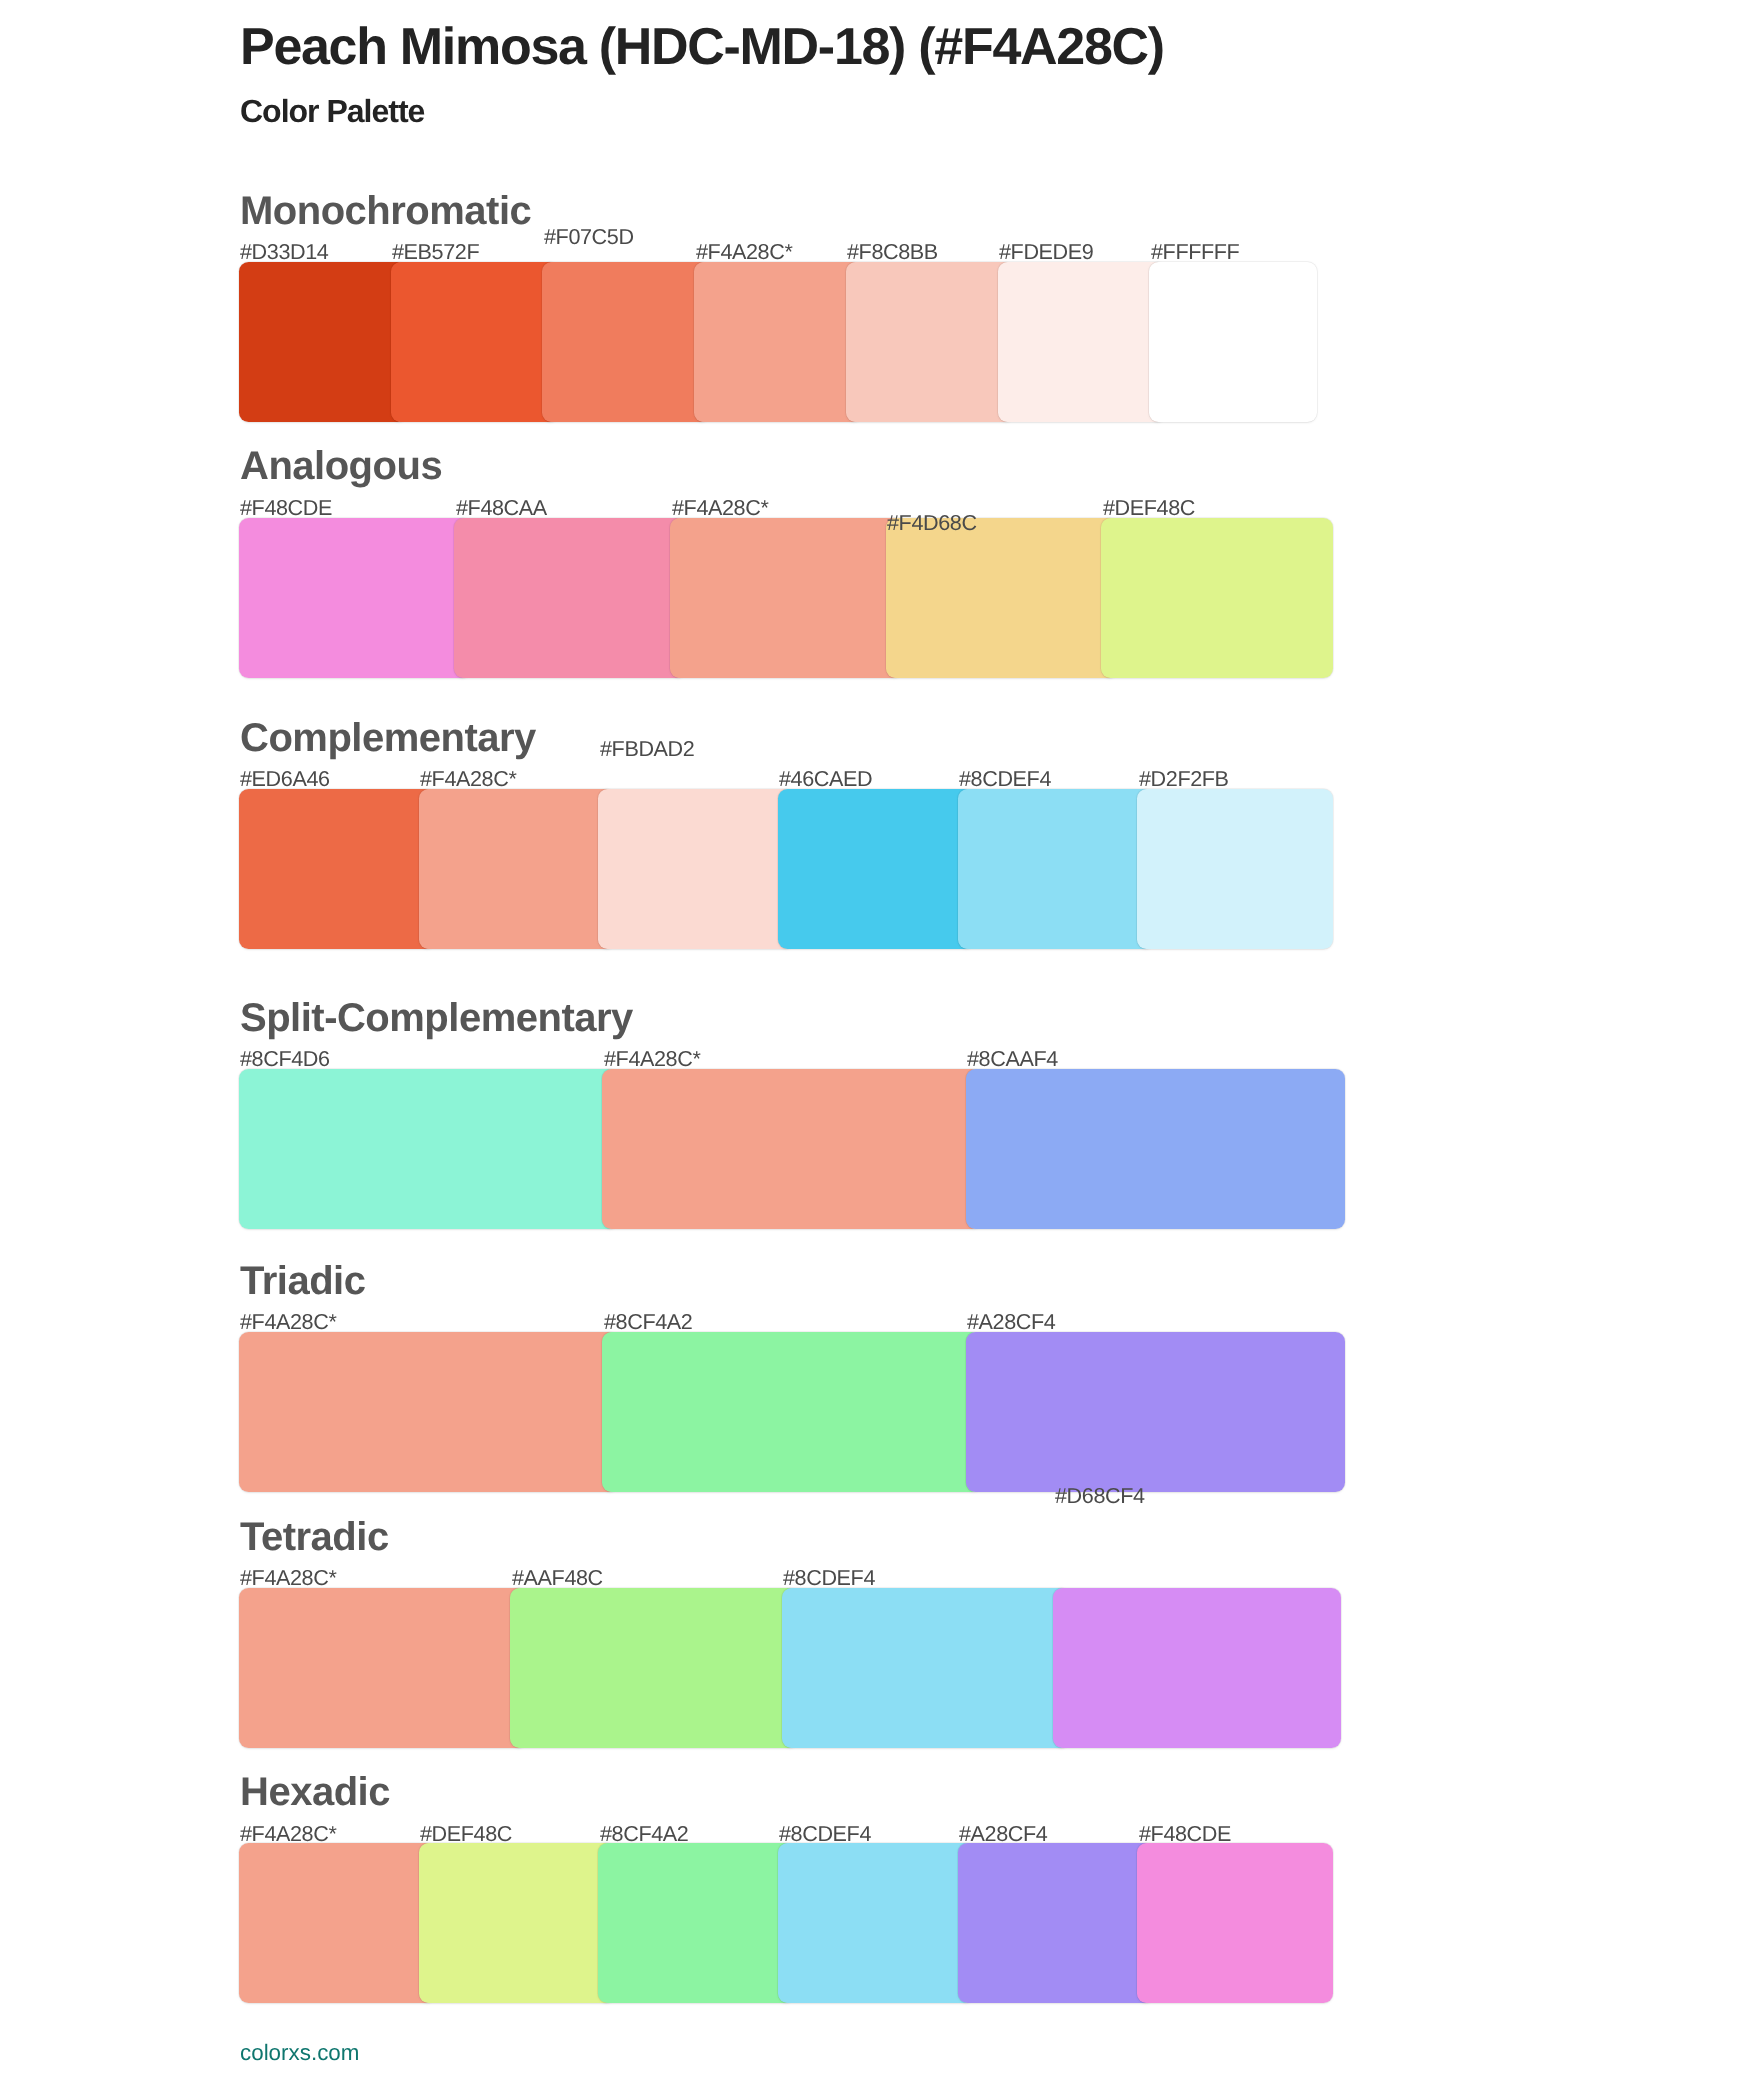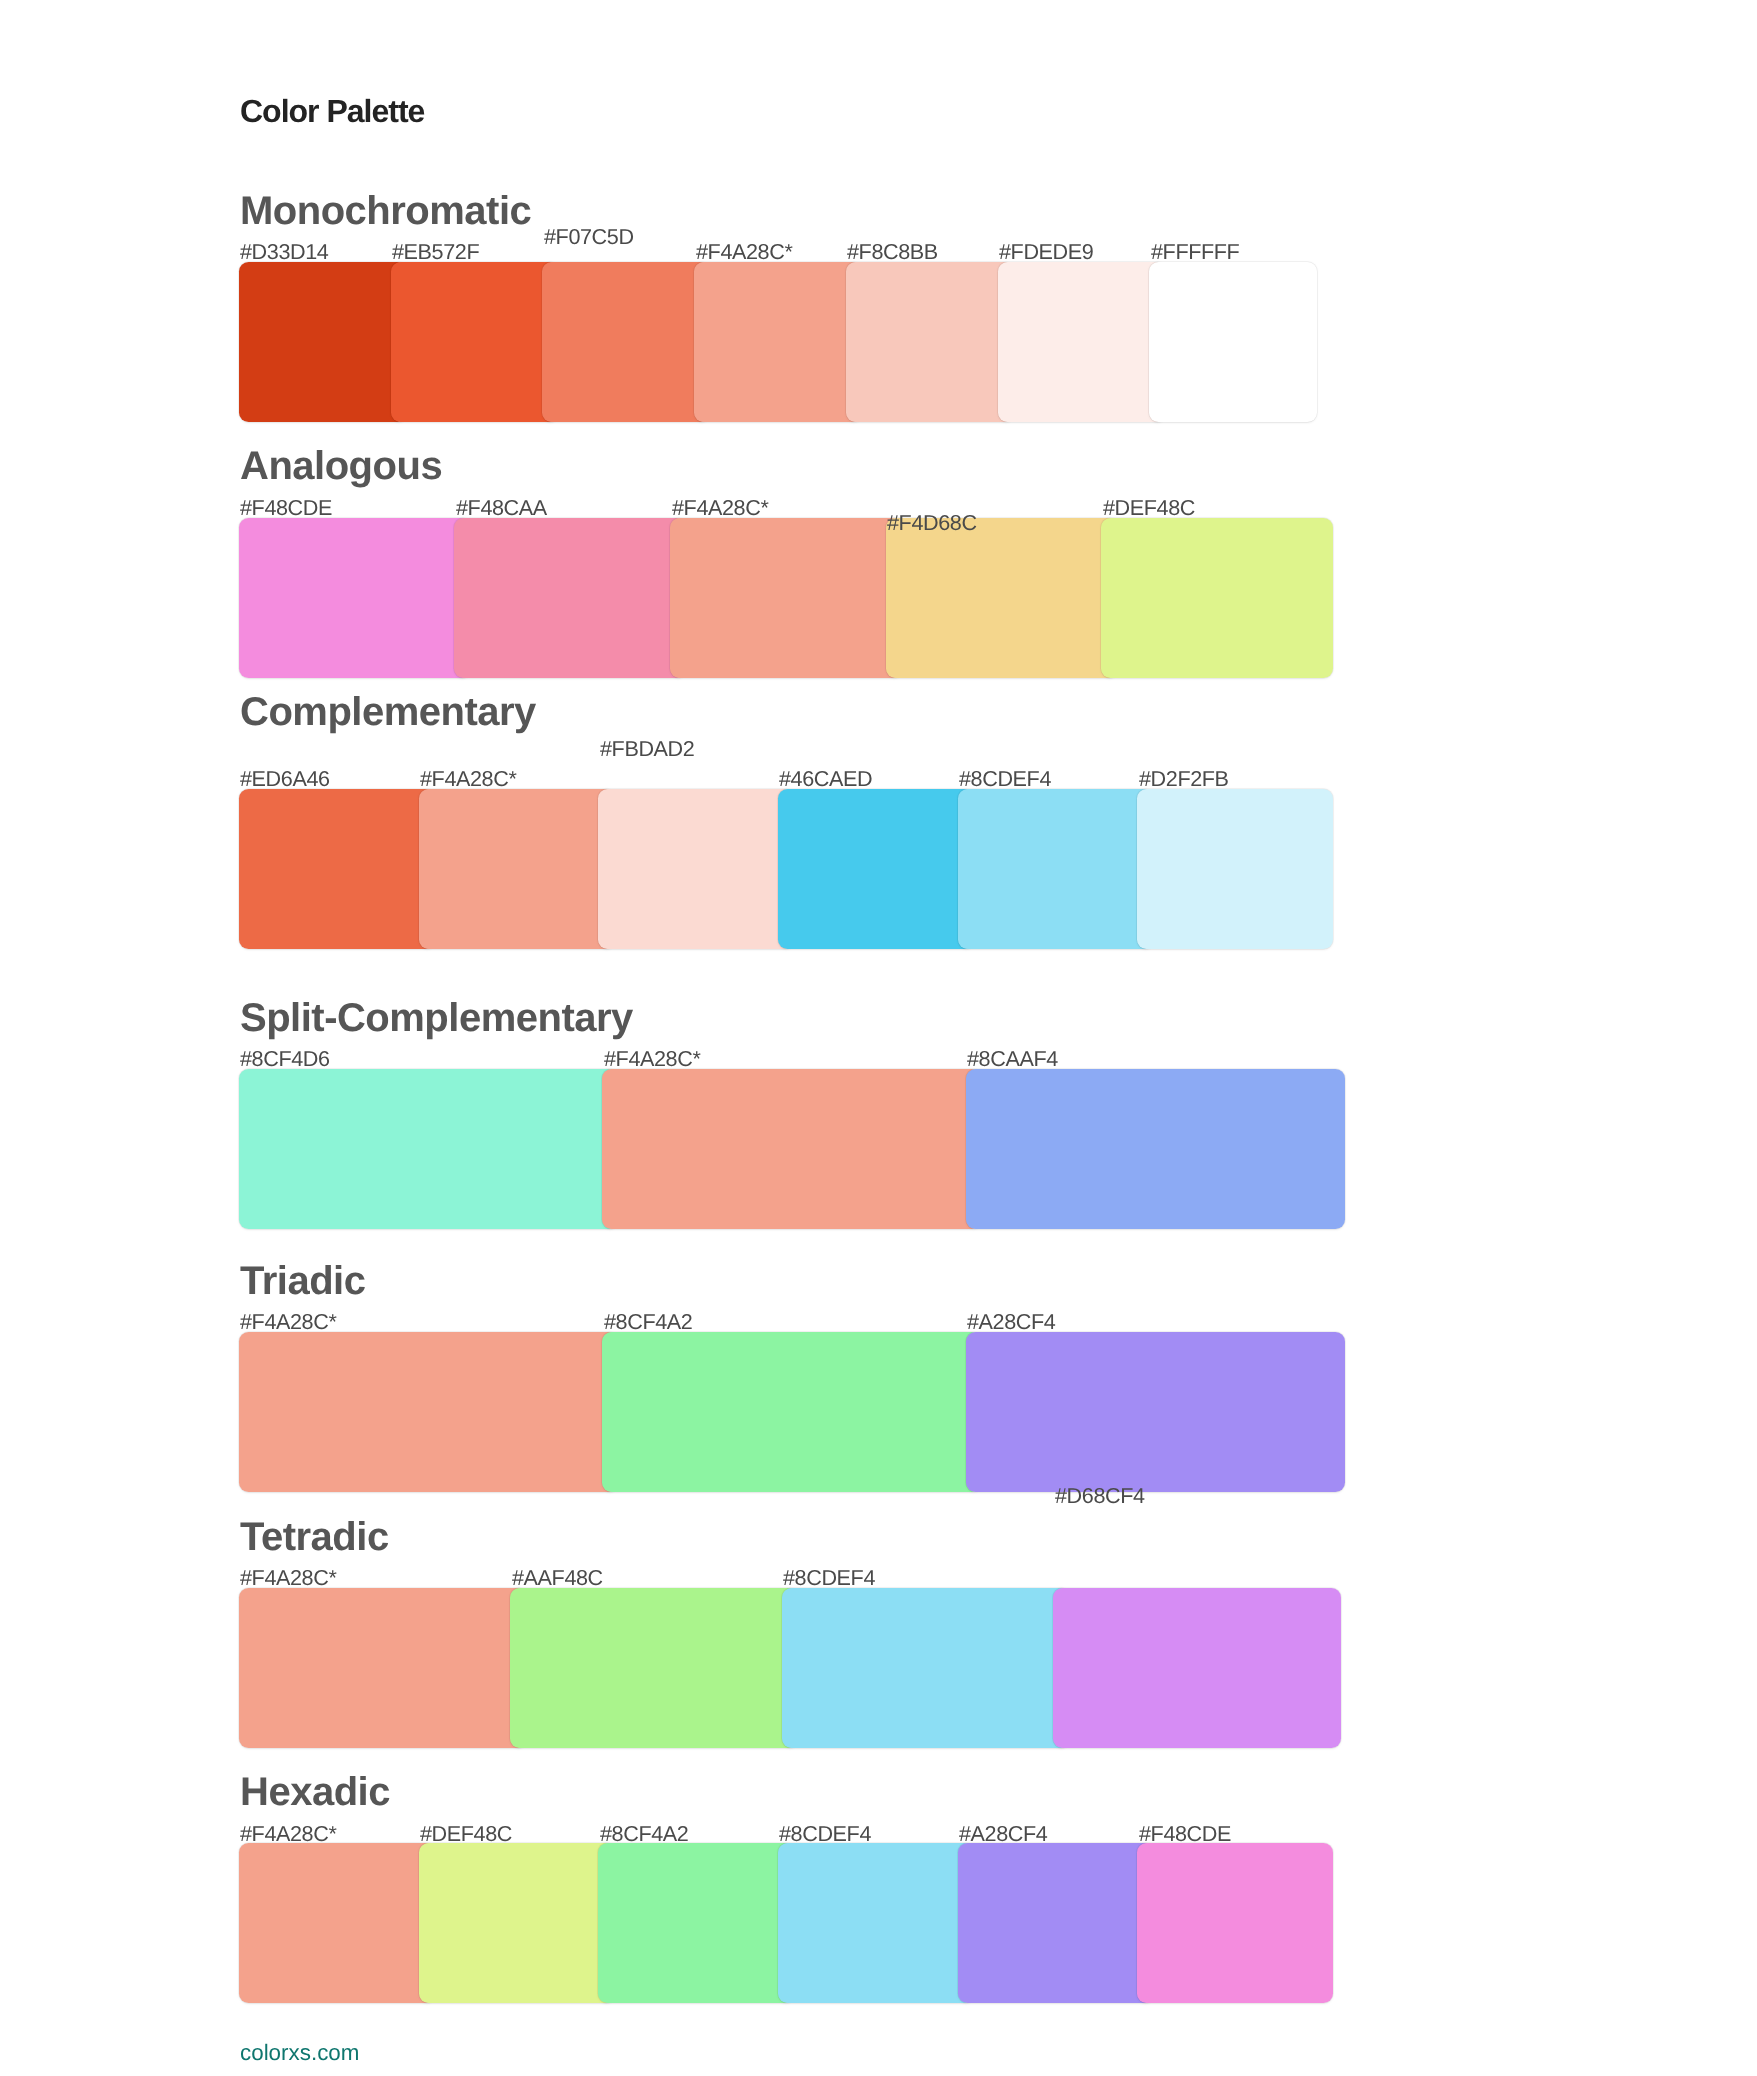--- a/index.html
+++ b/index.html
@@ -26,20 +26,21 @@
   .sw{position:absolute;height:160px;border-radius:9.6px;
        box-shadow:0 0 0 0.8px rgba(0,0,0,0.05), 0 0.8px 2.4px rgba(0,0,0,0.08);}
   .footer{position:absolute;left:240px;top:2042px;font-size:22.4px;color:#0f766e;
        letter-spacing:0px;line-height:22.4px;white-space:nowrap;}
 </style>
 </head>
 <body>
 
 <div class="page">
 
+  <h1 class="page-title">Peach Mimosa (HDC-MD-18) (#F4A28C)</h1>
   <h2 class="page-subtitle">Color Palette</h2>
 
   <section class="palette-section">
     <h3 class="sec-title" style="top:191px">Monochromatic</h3>
     <div class="sw" style="left: 239px; top: 262px; width: 168px; z-index: 10; background-color: rgb(211, 61, 20);"></div>
     <div class="lbl" style="left:240px;top:241px;z-index:50">#D33D14</div>
     <div class="sw" style="left: 391px; top: 262px; width: 168px; z-index: 11; background-color: rgb(235, 87, 47);"></div>
     <div class="lbl" style="left:392px;top:241px;z-index:50">#EB572F</div>
     <div class="sw" style="left: 542px; top: 262px; width: 168px; z-index: 12; background-color: rgb(240, 124, 93);"></div>
     <div class="lbl" style="left:544px;top:226px;z-index:50">#F07C5D</div>
@@ -59,21 +60,21 @@
     <div class="sw" style="left: 454px; top: 518px; width: 232px; z-index: 11; background-color: rgb(244, 140, 170);"></div>
     <div class="lbl" style="left:456px;top:497px;z-index:50">#F48CAA</div>
     <div class="sw" style="left: 670px; top: 518px; width: 232px; z-index: 12; background-color: rgb(244, 162, 140);"></div>
     <div class="lbl" style="left:672px;top:497px;z-index:50">#F4A28C*</div>
     <div class="sw" style="left: 886px; top: 518px; width: 232px; z-index: 13; background-color: rgb(244, 214, 140);"></div>
     <div class="lbl" style="left:887px;top:512px;z-index:50">#F4D68C</div>
     <div class="sw" style="left: 1101px; top: 518px; width: 232px; z-index: 14; background-color: rgb(222, 244, 140);"></div>
     <div class="lbl" style="left:1103px;top:497px;z-index:50">#DEF48C</div>
   </section>
   <section class="palette-section">
-    <h3 class="sec-title" style="top:692px">Complementary</h3>
+    <h3 class="sec-title" style="top:718px">Complementary</h3>
     <div class="sw" style="left: 239px; top: 789px; width: 196px; z-index: 10; background-color: rgb(237, 106, 70);"></div>
     <div class="lbl" style="left:240px;top:768px;z-index:50">#ED6A46</div>
     <div class="sw" style="left: 419px; top: 789px; width: 196px; z-index: 11; background-color: rgb(244, 162, 140);"></div>
     <div class="lbl" style="left:420px;top:768px;z-index:50">#F4A28C*</div>
     <div class="sw" style="left: 598px; top: 789px; width: 196px; z-index: 12; background-color: rgb(251, 218, 210);"></div>
     <div class="lbl" style="left:600px;top:738px;z-index:50">#FBDAD2</div>
     <div class="sw" style="left: 778px; top: 789px; width: 196px; z-index: 13; background-color: rgb(70, 202, 237);"></div>
     <div class="lbl" style="left:779px;top:768px;z-index:50">#46CAED</div>
     <div class="sw" style="left: 958px; top: 789px; width: 196px; z-index: 14; background-color: rgb(140, 222, 244);"></div>
     <div class="lbl" style="left:959px;top:768px;z-index:50">#8CDEF4</div>

